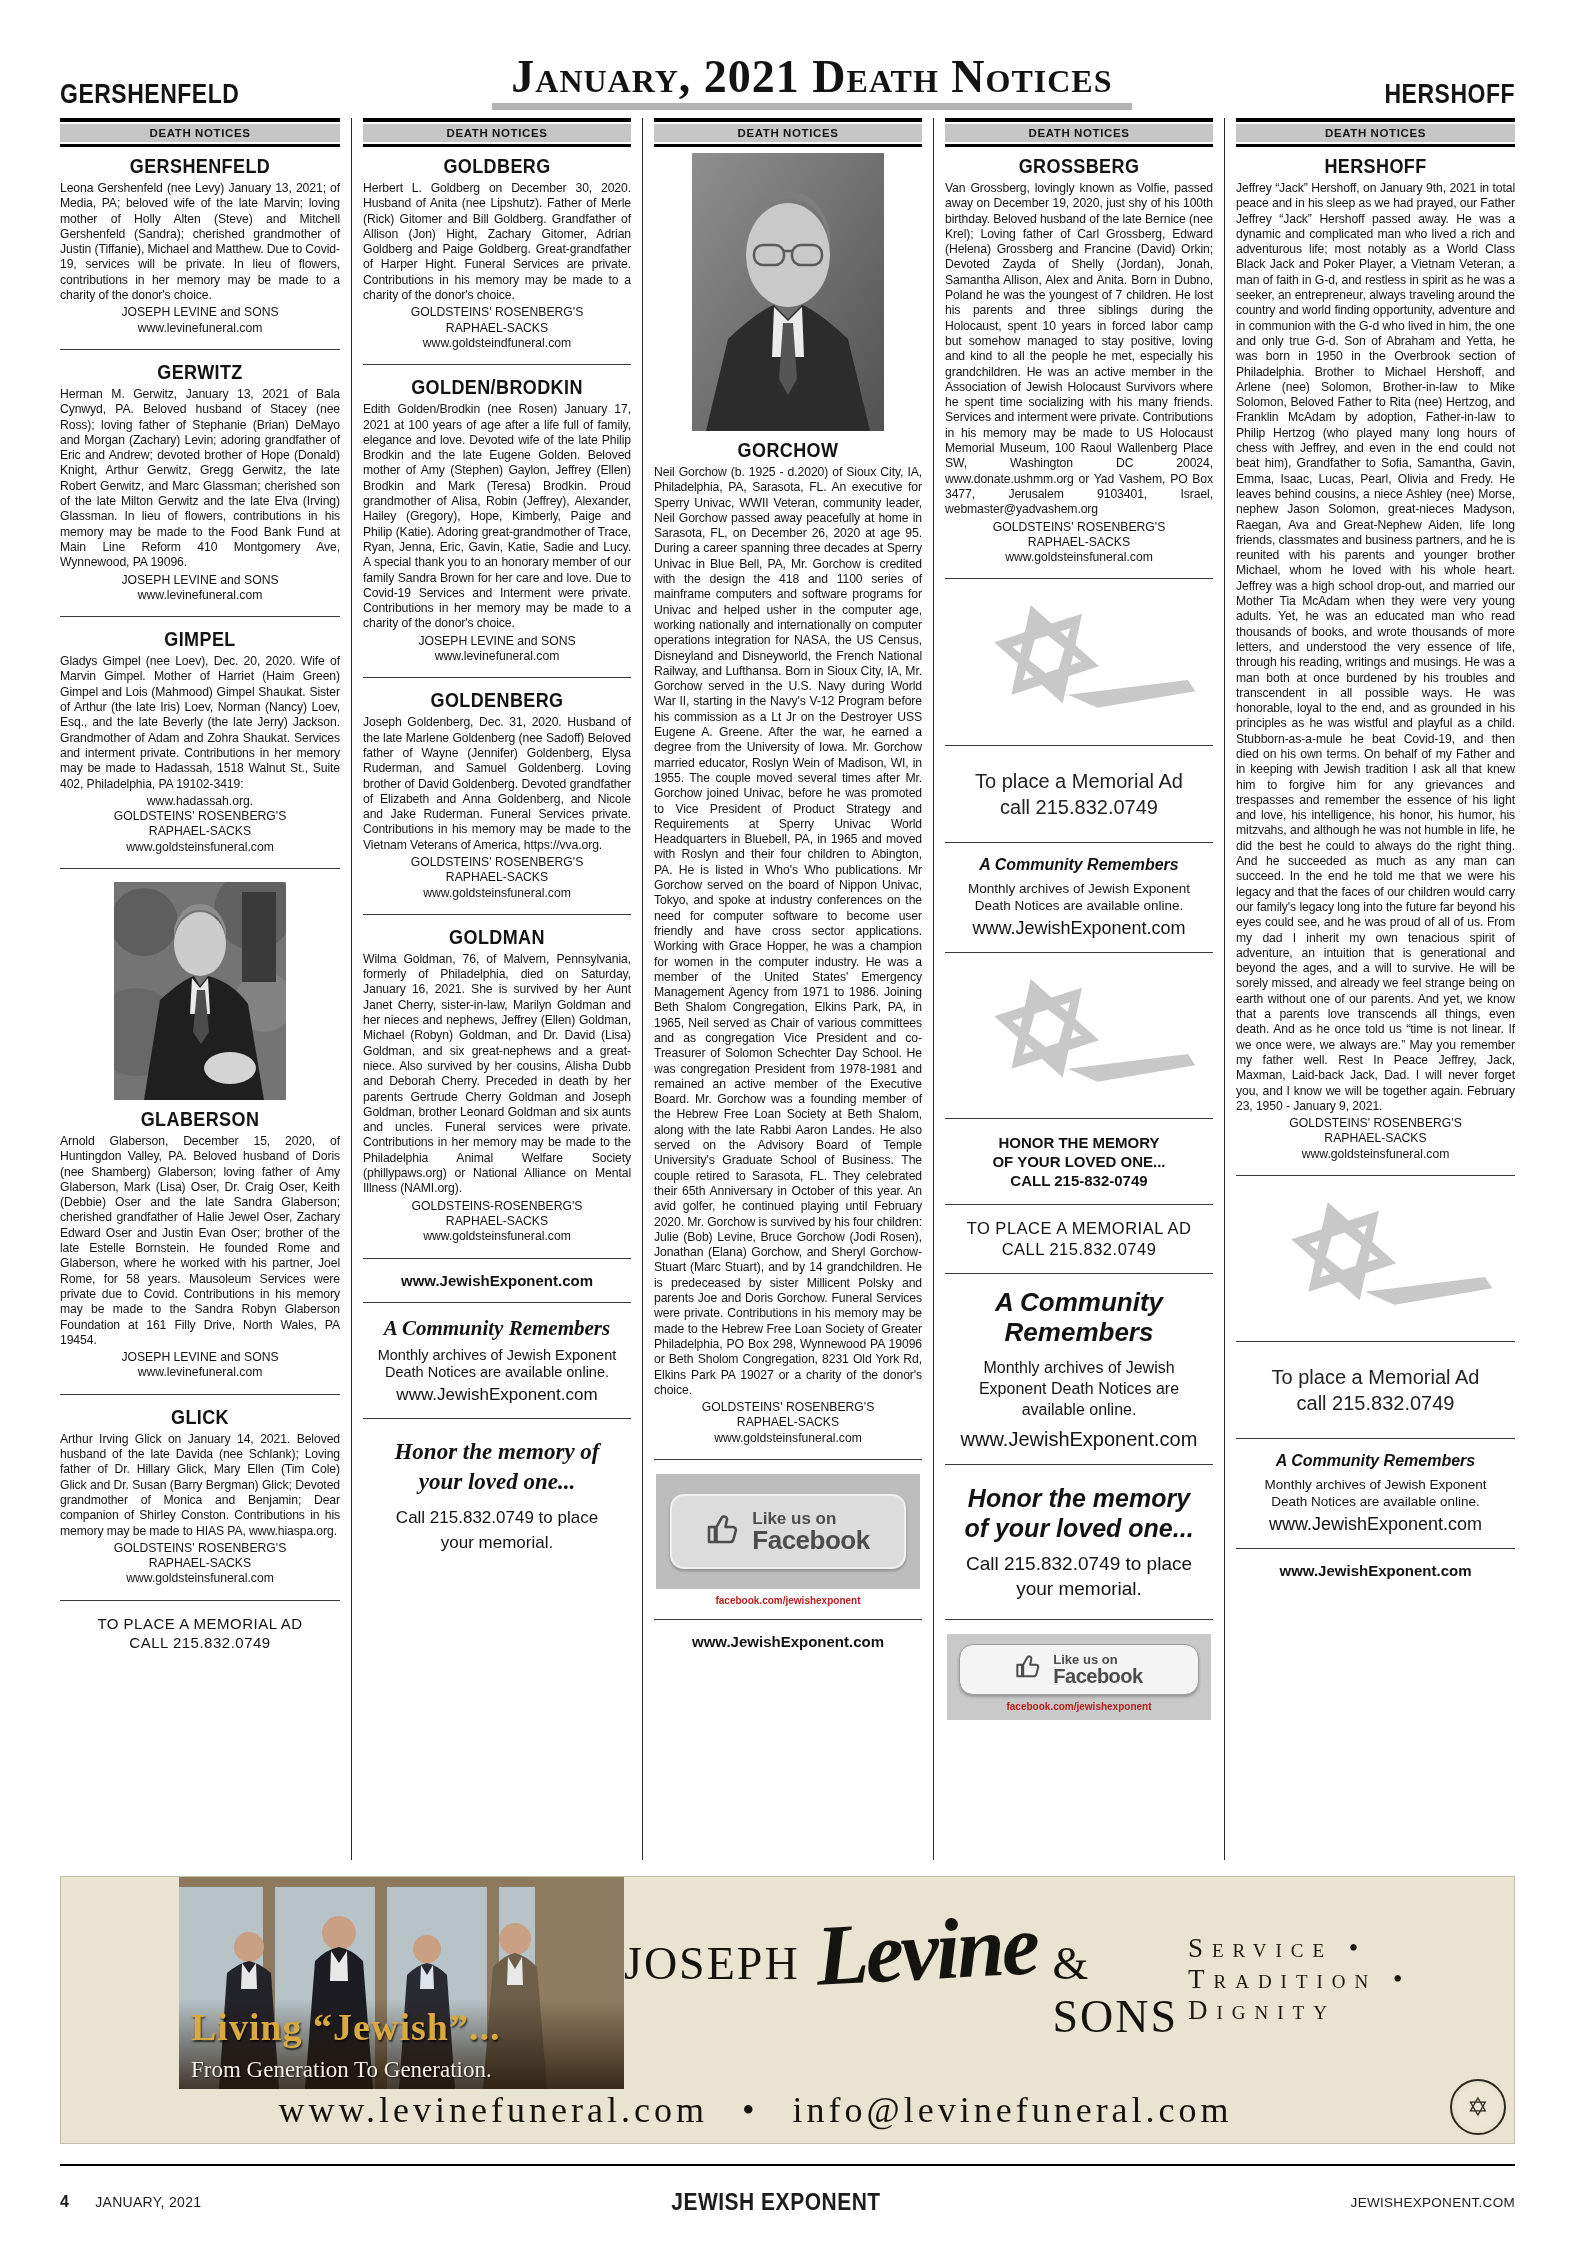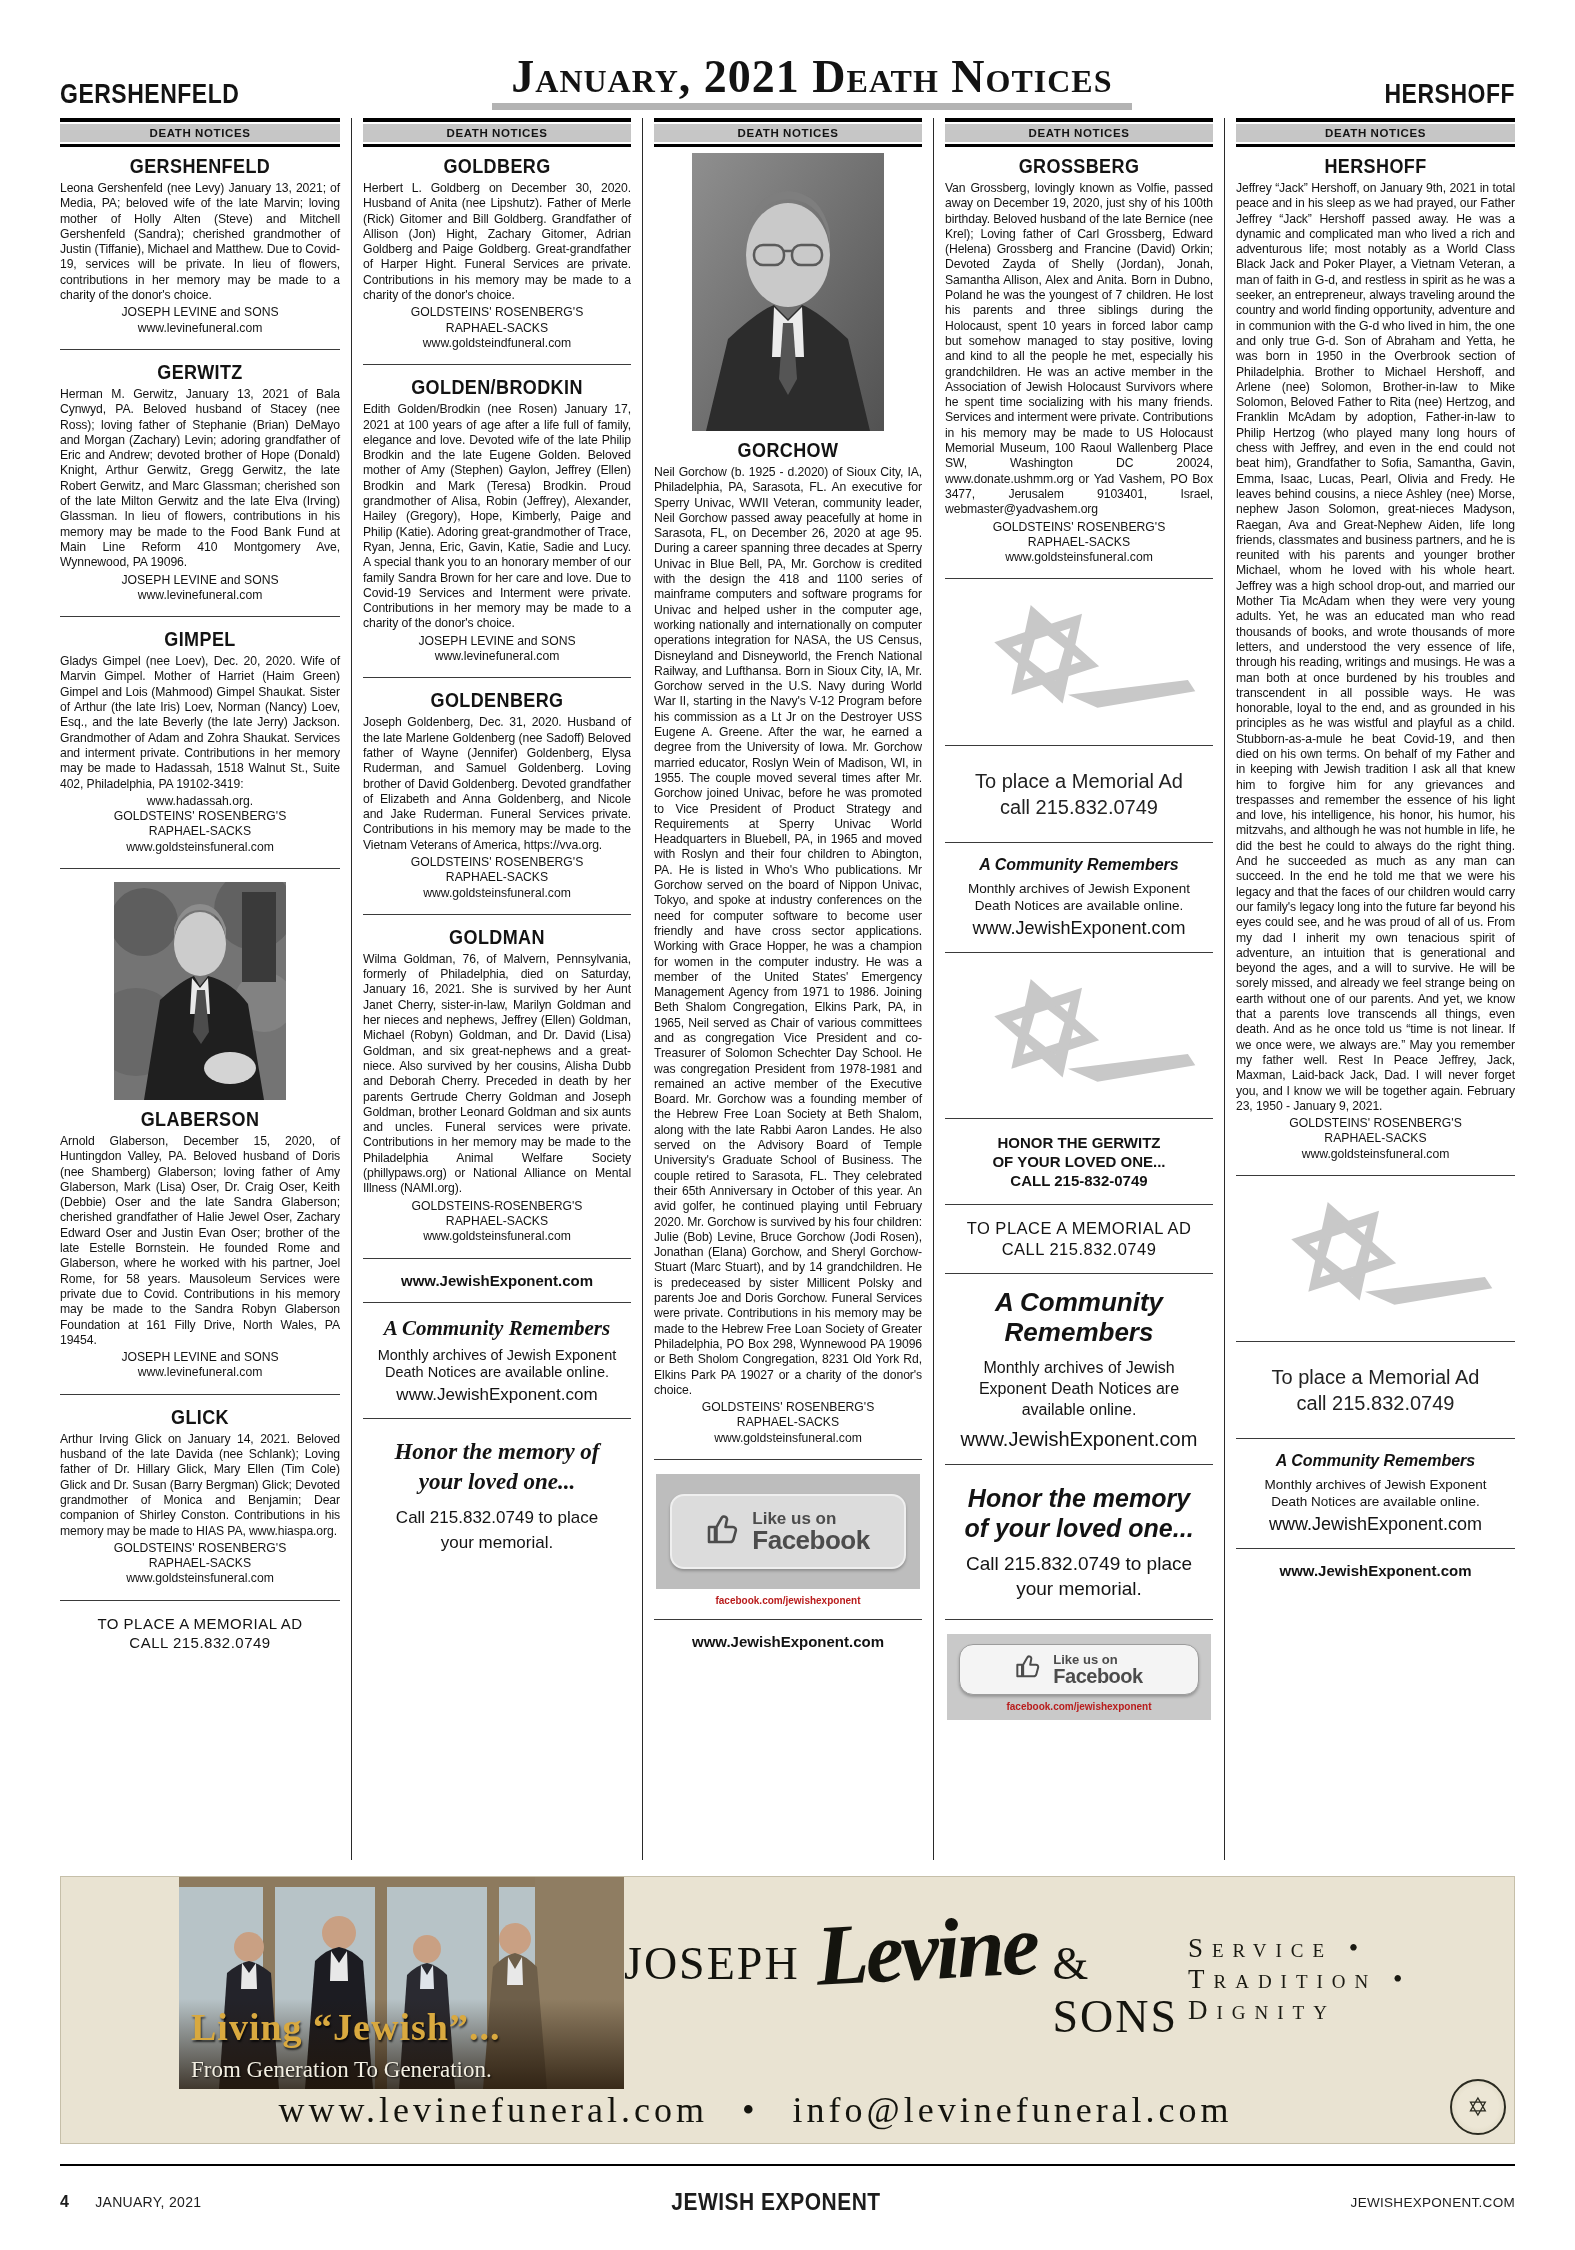--- a/index.html
+++ b/index.html
@@ -329,21 +329,21 @@
           <g fill="#c8c8c8" fill-rule="evenodd" transform="rotate(-18 95 62)">
             <path d="M95 6 L145 92 L45 92 Z M95 32 L128 81 L62 81 Z"></path>
             <path d="M95 118 L45 32 L145 32 Z M95 92 L62 43 L128 43 Z"></path>
           </g>
           <polygon points="118,106 248,90 256,102 150,120" fill="#c8c8c8"></polygon>
         </svg>
       </div>
       <hr class="sep">
 
       <div class="honor-caps">
-        <div>HONOR THE GERWITZ</div>
+        <div>HONOR THE MEMORY</div>
         <div>OF YOUR LOVED ONE...</div>
         <div>CALL 215-832-0749</div>
       </div>
       <hr class="sep">
 
       <div class="caps-ad big">
         <div>TO PLACE A MEMORIAL AD</div>
         <div>CALL 215.832.0749</div>
       </div>
       <hr class="sep">

